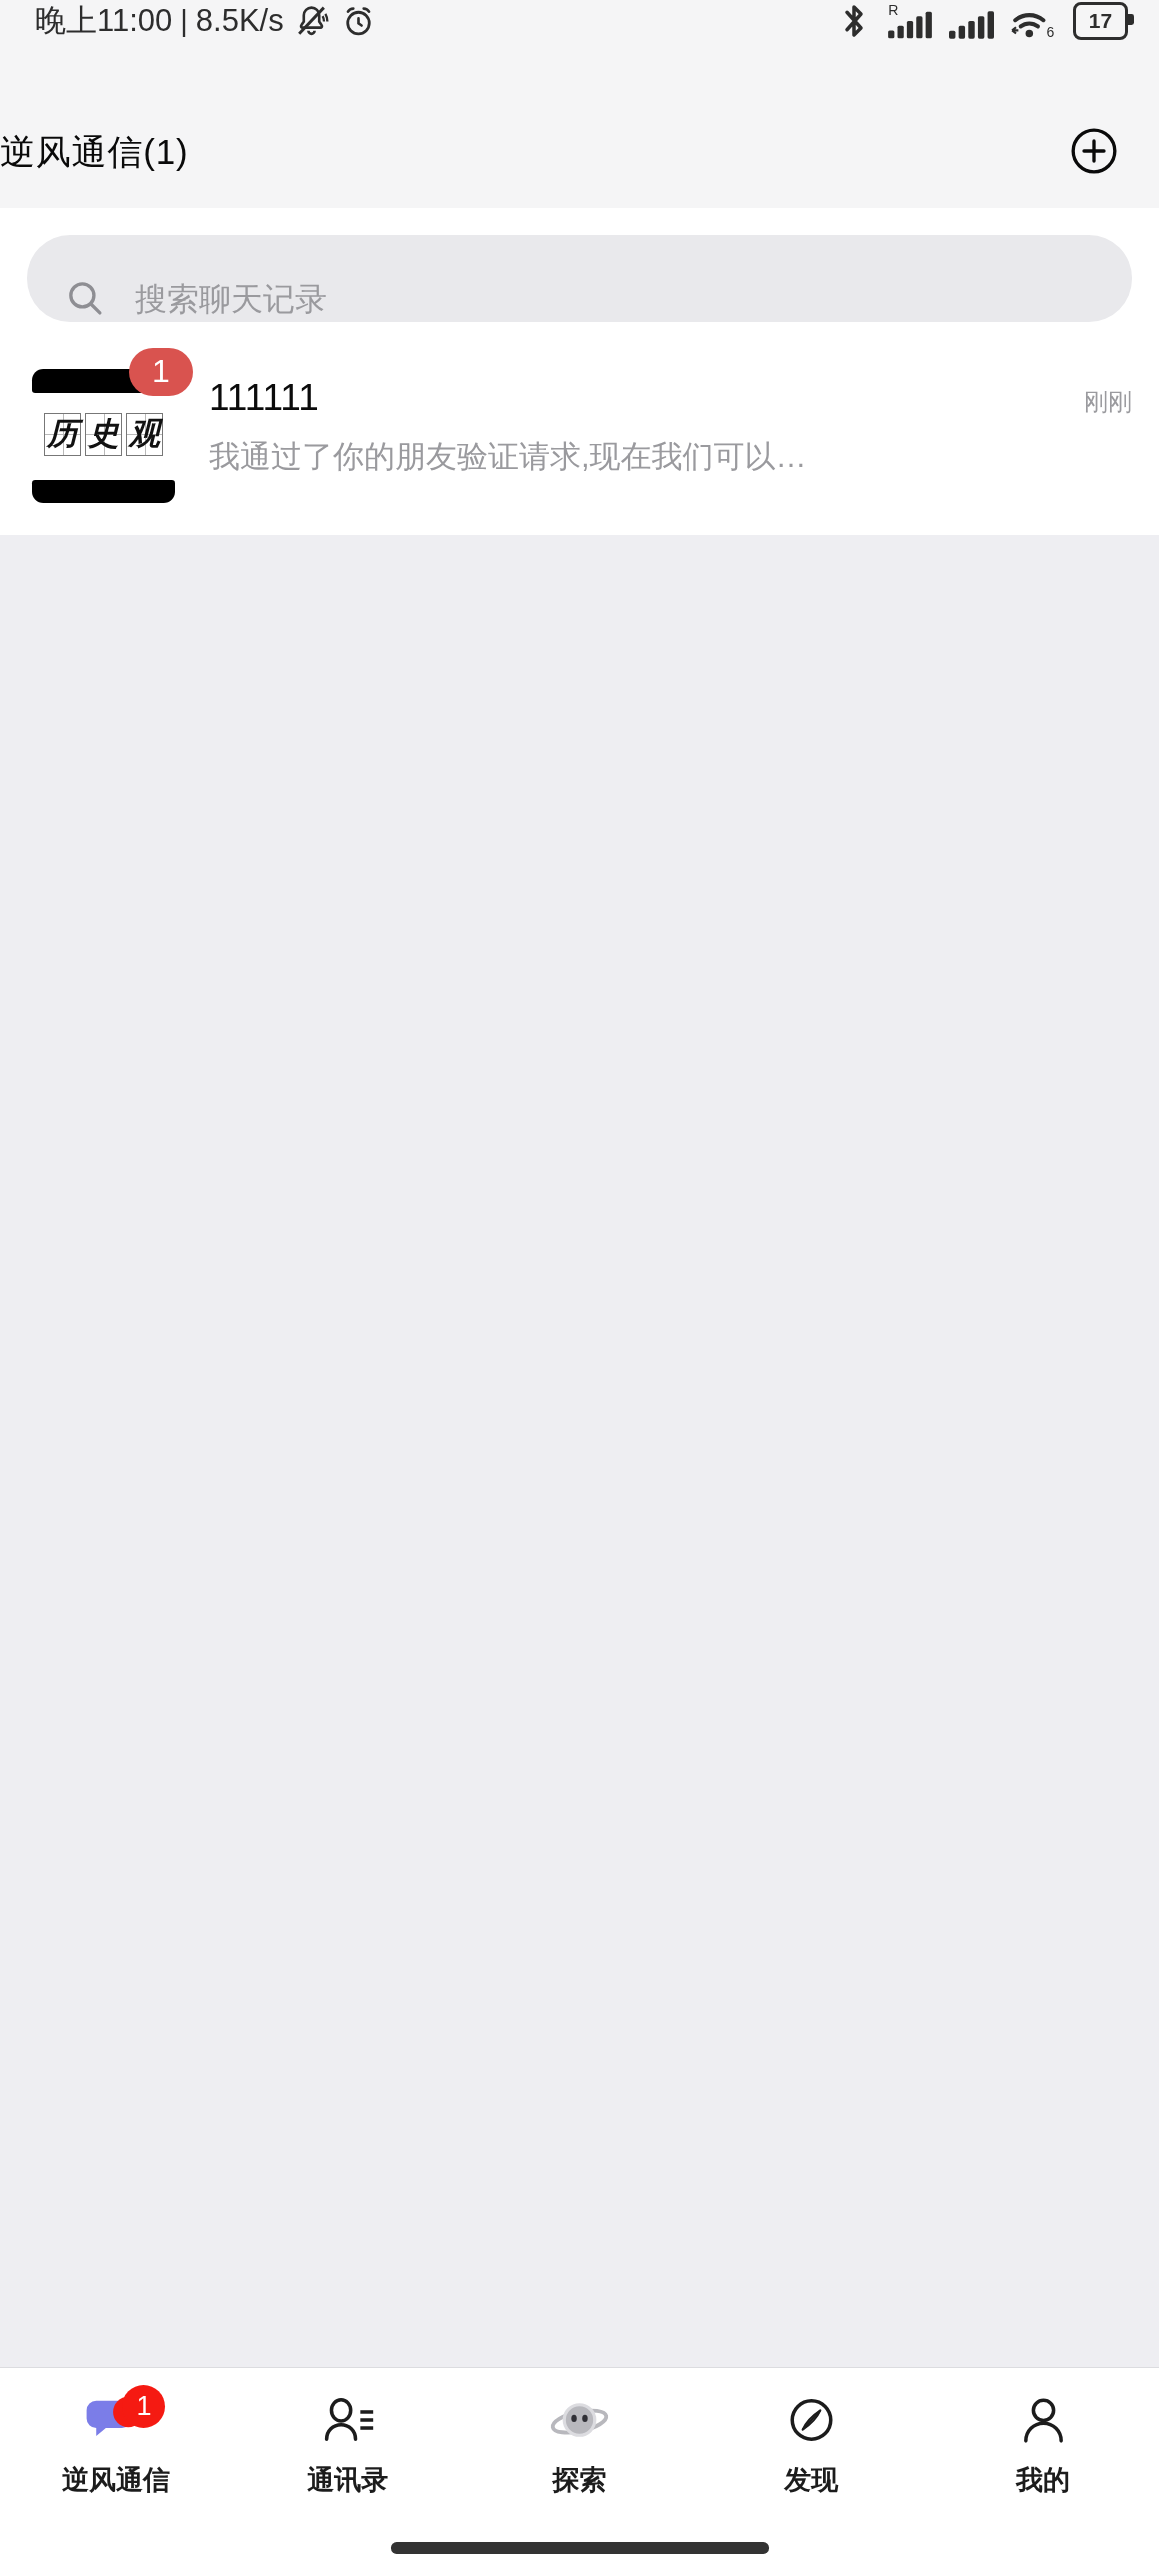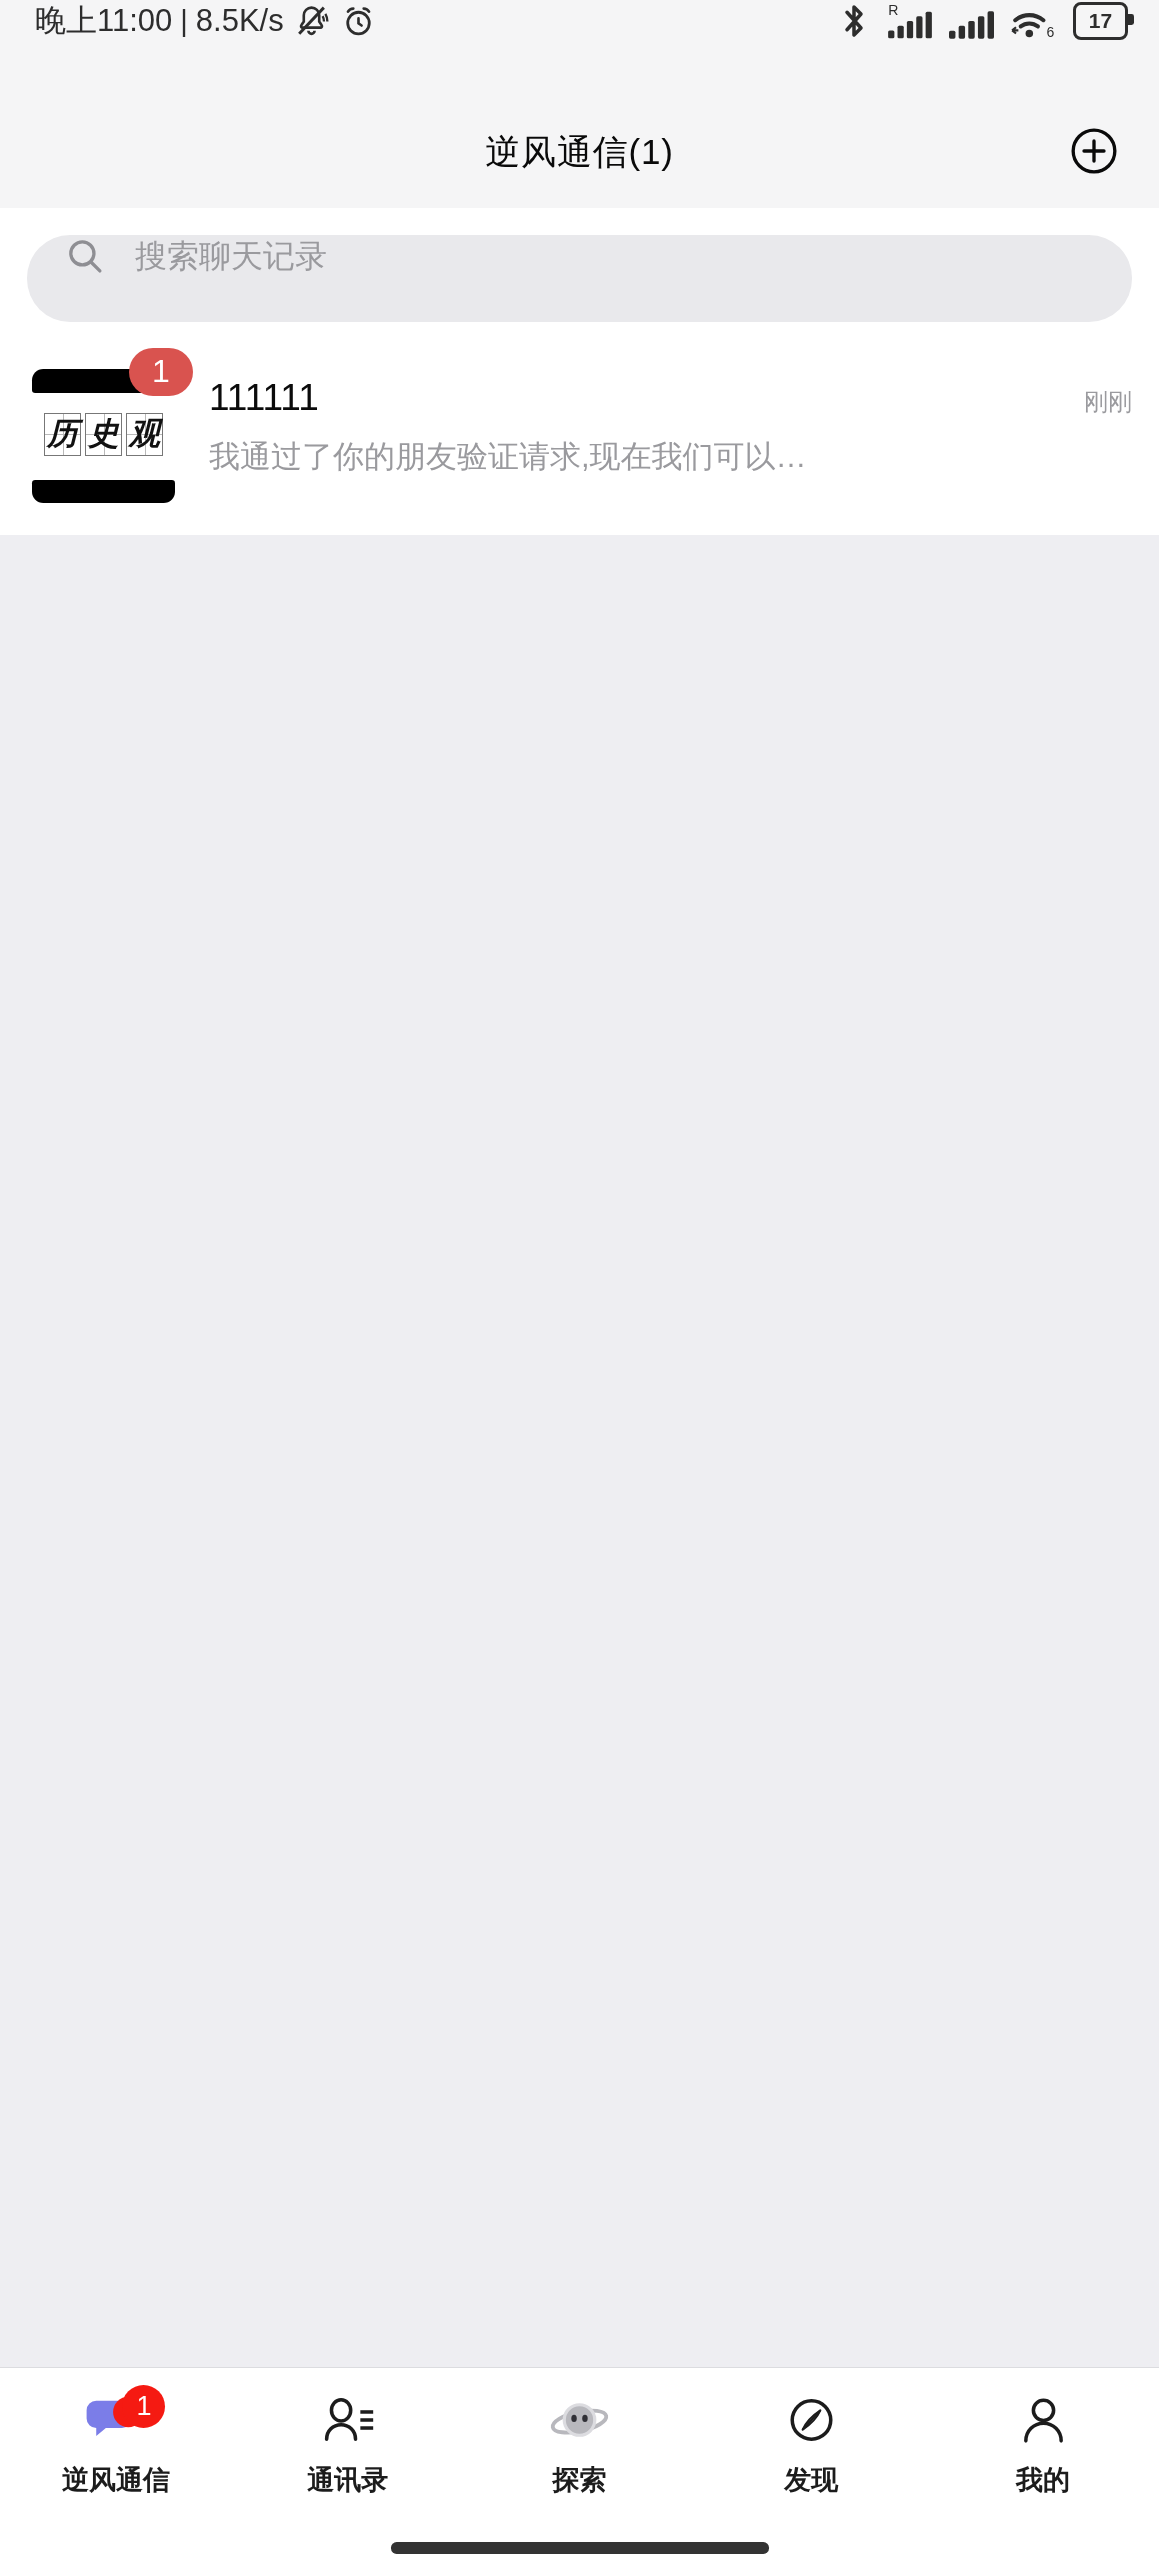--- a/index.html
+++ b/index.html
@@ -37,33 +37,33 @@
   }
   .batt-fill { width:13px; height:100%; background:#e8241a; border-radius:2.4px; }
   .batt-num {
     position:absolute; left:0; right:0; text-align:center;
     font-size:21px; font-weight:700; color:#2d2d2d; line-height:24px;
   }
 
   
   .titlebar {
     height:111px; background:#f5f5f6; position:relative;
-    display:flex; align-items:center; justify-content:center; flex:0 0 auto;
+    display:flex; align-items:center; flex:0 0 auto;
   }
   .title { font-size:35px; color:#0a0a0a; font-weight:400; letter-spacing:0.8px; }
   .plus-btn {
     position:absolute; right:39px; top:50%; transform:translateY(-50%);
     width:52px; height:52px; display:flex; align-items:center; justify-content:center;
   }
 
   
   .searchwrap { background:#ffffff; padding:27px 27px 22.5px 27px; flex:0 0 auto; }
   .searchbar {
     height:87px; background:#e9e9ec; border-radius:43px;
-    display:flex; align-items:flex-start; padding:0 37px; gap:29px;
+    display:flex; align-items:flex-end; padding:0 37px; gap:29px;
   }
   .search-ph { font-size:32px; color:#9a9a9e; }
 
   
   .chatlist { background:#ffffff; flex:0 0 auto; }
   .chatrow { display:flex; padding:13px 27px 24px 27px; background:#fff; position:relative; }
   .avatar-wrap { position:relative; width:153px; flex:0 0 153px; }
   .avatar {
     width:153px; height:153px; border-radius:13px; background:#ffffff;
     position:relative; overflow:hidden; display:flex; align-items:center; justify-content:center;

